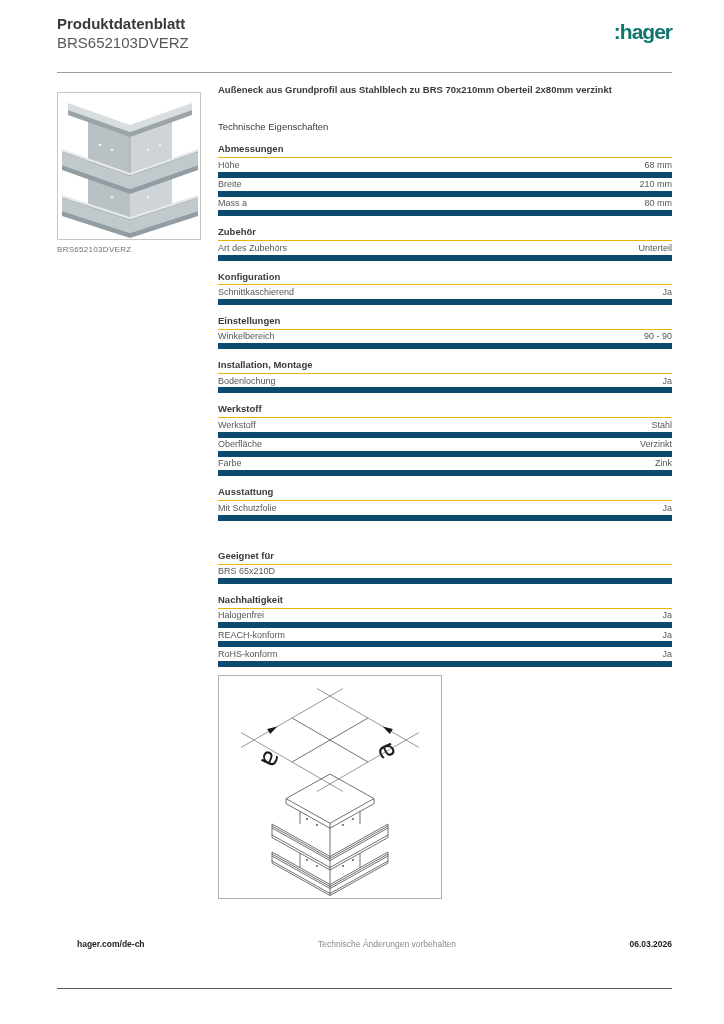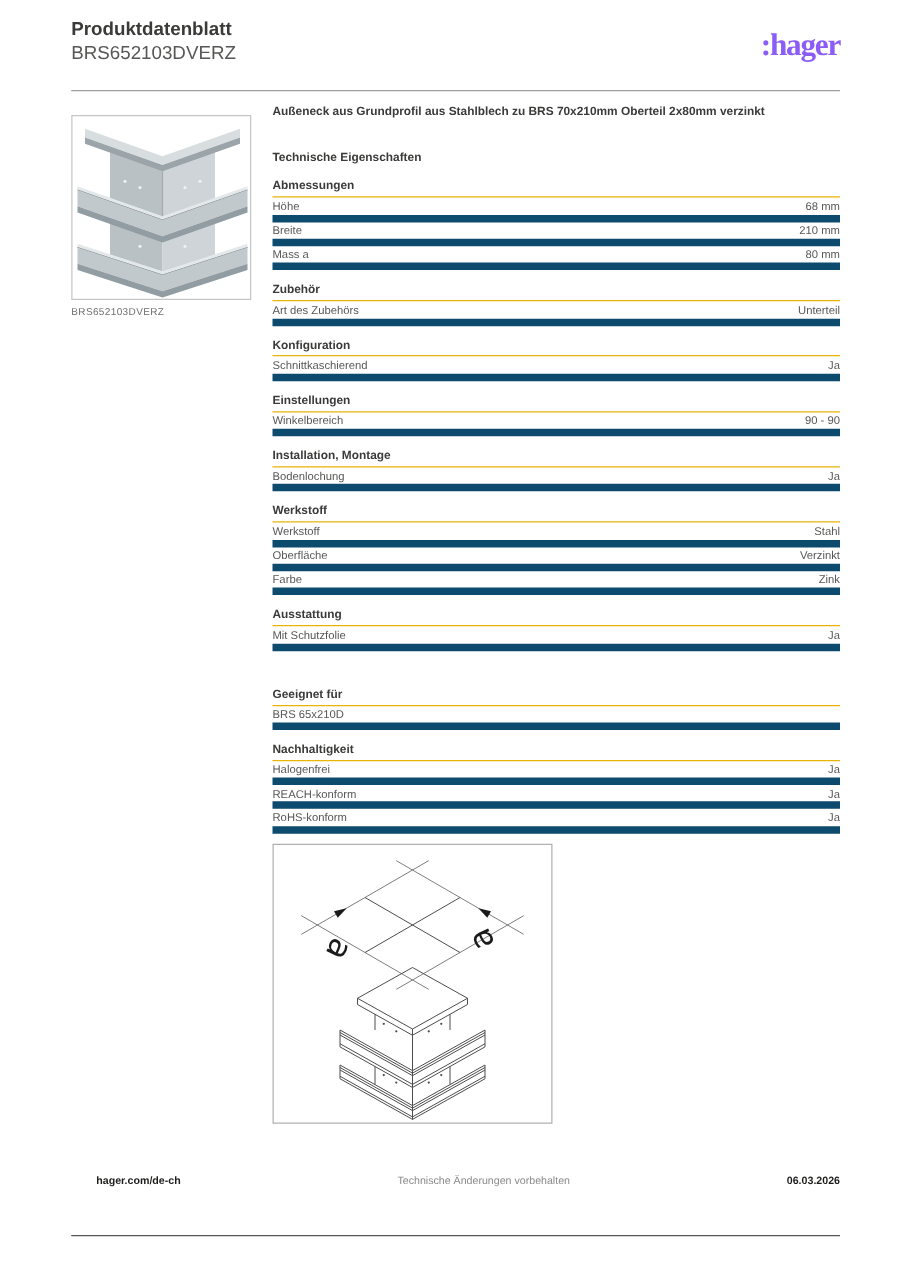--- a/index.html
+++ b/index.html
@@ -5,38 +5,38 @@
   * { box-sizing: border-box; margin: 0; padding: 0; }
   html, body { background: #ffffff; }
   body {
     width: 724px; height: 1024px; position: relative; overflow: hidden;
     font-family: "Liberation Sans", sans-serif; color: #565655;
   }
   .page { position: absolute; inset: 0; background: #fff; }
 
   
   .header { position: absolute; left: 57px; right: 52px; top: 14px;
-            display: flex; justify-content: space-between; align-items: center; }
+            display: flex; justify-content: space-between; align-items: flex-start; }
   .doc-title { font-size: 15px; font-weight: bold; color: #3a3a39; line-height: 1.27; }
   .doc-ref   { font-size: 15px; font-weight: normal; color: #575756; line-height: 1.27; }
-  .logo { font-size: 25px; font-weight: bold; color: #8b5cf6; line-height: 1;
-          letter-spacing: -1px; margin-top: 7px; font-family: Liberation Serif, serif; }
+  .logo { font-size: 21px; font-weight: bold; color: #0f766e; line-height: 1;
+          letter-spacing: -1px; margin-top: 7px; }
   .header-rule { position: absolute; left: 57px; right: 52px; top: 72px;
                  border-top: 1px solid #9d9d9c; }
 
   
   .photo-col { position: absolute; left: 57px; top: 92px; width: 144px; }
   .photo-box { width: 144px; height: 148px; border: 1px solid #c6c6c5; background: #fff; }
   .photo-box svg { display: block; }
   .photo-caption { margin-top: 5px; font-size: 8px; color: #6f6f6e; letter-spacing: 0.3px; }
 
   
   .content-col { position: absolute; left: 218px; top: 84px; width: 454px; }
   .description { font-size: 9.5px; font-weight: bold; color: #3a3a39; line-height: 1.3; }
-  .tech-title  { font-size: 9.5px; font-weight: bold; color: #3a3a39; margin-top: 25px; }
+  .tech-title  { font-size: 9.5px; font-weight: normal; color: #3a3a39; margin-top: 25px; }
 
   .group { margin-top: 11px; }
   #tech-groups .group:first-child { margin-top: 12px; }
   #tech-groups .group:nth-child(8) { margin-top: 30px; } 
   .group-title { font-size: 9.5px; font-weight: bold; color: #3a3a39;
                  line-height: 1.15; padding-bottom: 2px; border-bottom: 1px solid #eab308; }
   .row { display: flex; justify-content: space-between; align-items: baseline;
          font-size: 9px; color: #575756; line-height: 1.15;
          padding: 1.5px 0; border-bottom: 6px solid #0c4a6e; }
   .row-label { text-align: left; }

